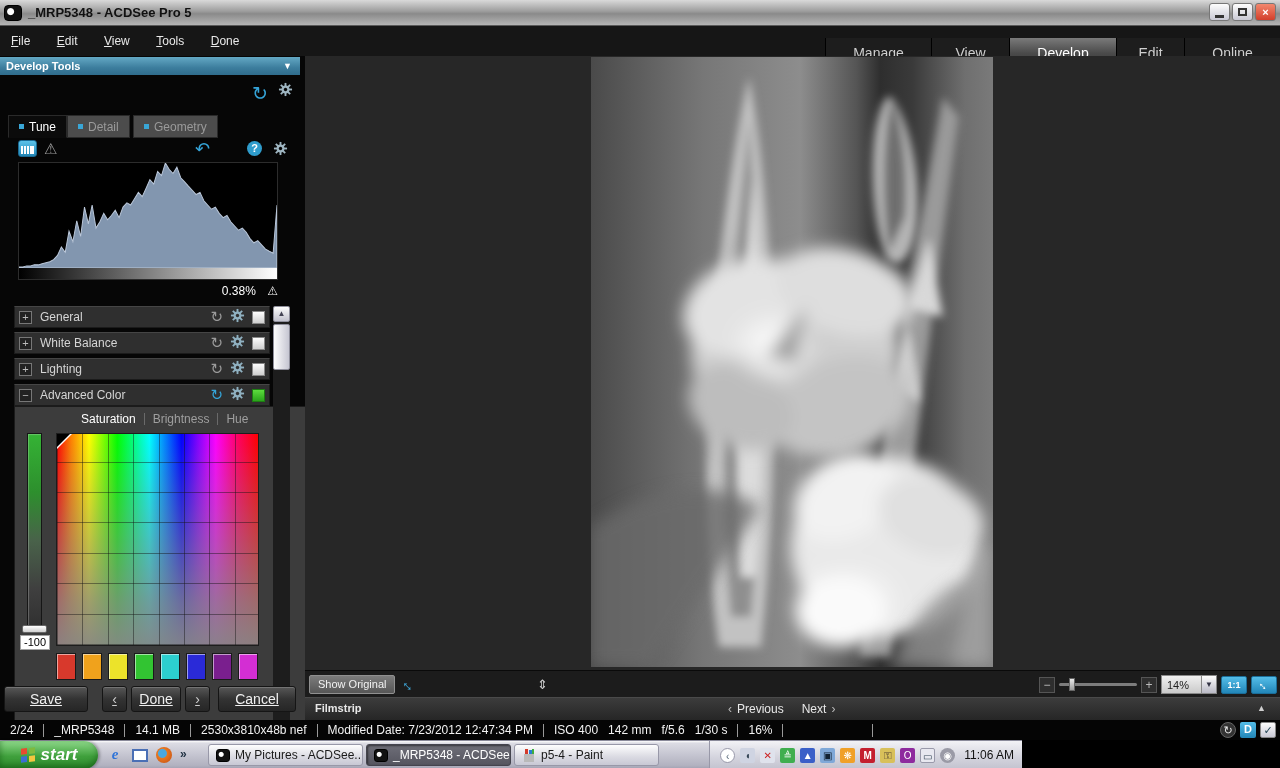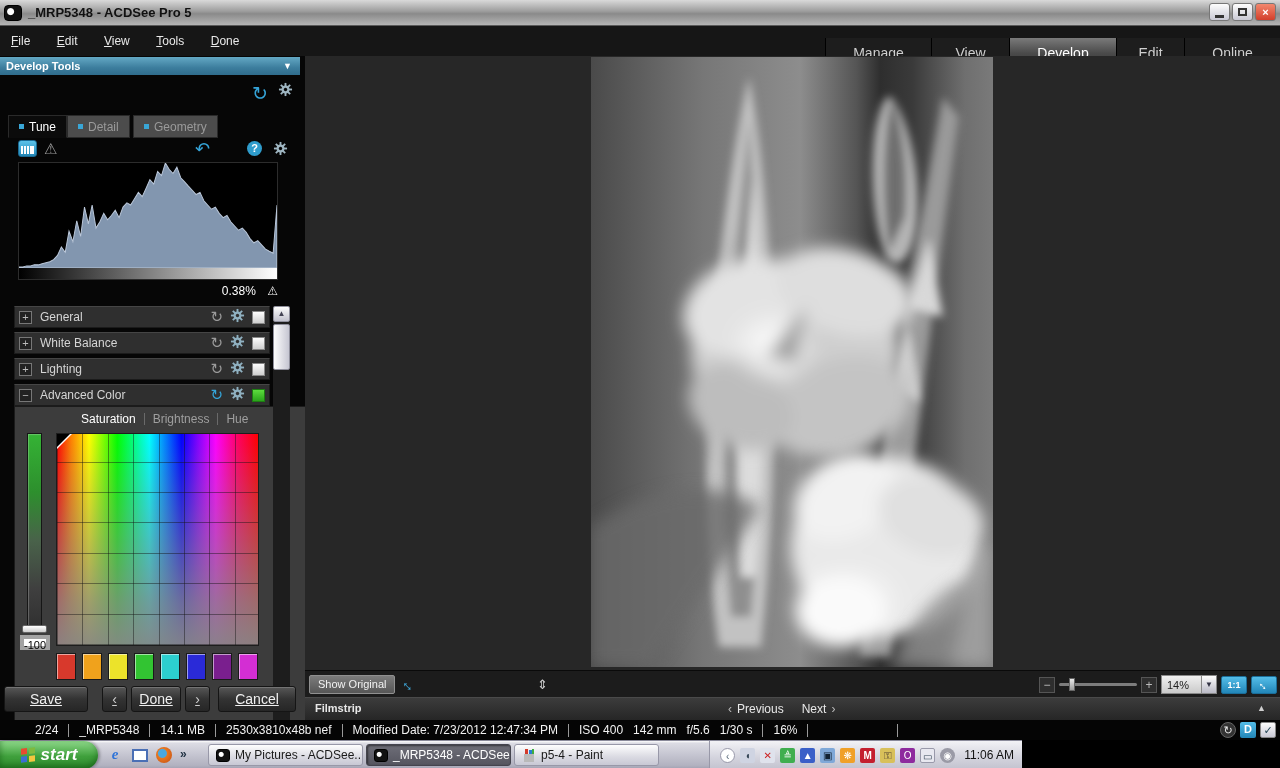--- a/index.html
+++ b/index.html
@@ -82,21 +82,21 @@
     font-size:12px; color:#9f9f9f; }
   #ac-tabs .actab { padding:2px 8px; }
   #ac-tabs .actab.active { color:#fff; }
   #ac-tabs .sep { width:1px; height:12px; background:#6a6a6a; }
 
   #sat-slider { position:absolute; left:12px; top:26px; width:15px; height:196px;
     border:1px solid #161616; background:linear-gradient(#35b335,#2d8f2d 30%,#49624a 55%,#3f3f3f 80%,#303030); box-shadow:inset 1px 1px 1px rgba(255,255,255,.25); }
   #sat-handle { position:absolute; left:7px; top:218px; width:25px; height:8px;
     background:linear-gradient(#fff,#cfcfcf); border:1px solid #666; border-radius:2px; }
   #sat-value { position:absolute; left:5px; top:228px; width:30px; height:15px; background:#fff;
-    border:4px solid #a3a3a3; color:#000; font-size:11px; text-align:center; line-height:13px; }
+    border:1px solid #a3a3a3; color:#000; font-size:11px; text-align:center; line-height:13px; }
 
   #color-grid { position:absolute; left:41px; top:26px; width:203px; height:213px;
     border:1px solid #1d1d1d;
     background:
       repeating-linear-gradient(90deg, rgba(20,20,20,.45) 0 1px, transparent 1px 25.4px),
       repeating-linear-gradient(0deg, rgba(20,20,20,.45) 0 1px, transparent 1px 30.4px),
       linear-gradient(rgba(134,134,134,0) 0%, rgba(134,134,134,.45) 45%, rgba(134,134,134,.8) 80%, rgba(134,134,134,.95) 100%),
       linear-gradient(90deg,#f00 0%,#ff8000 7%,#ffff00 16%,#80ff00 23%,#00ff00 30%,#00ff80 38%,#00ffff 46%,#0080ff 54%,#0000ff 62%,#8000ff 70%,#ff00ff 79%,#ff0060 90%,#ff0000 100%); }
   .notch-w { position:absolute; left:0; top:0; border-top:15px solid #fff;
     border-right:15px solid transparent; }
@@ -156,21 +156,21 @@
     background:linear-gradient(#3c3c3c,#262626); border-top:1px solid #4a4a4a;
     color:#e8e8e8; font-size:12px; }
   #filmstrip-bar .title { position:absolute; left:10px; top:4px; font-weight:bold; font-size:11px; }
   #fs-nav { position:absolute; left:423px; top:4px; display:flex; gap:18px; }
   #fs-nav .navitem { display:flex; gap:5px; color:#e8e8e8; }
   #fs-nav .arr { color:#bbb; }
   #fs-collapse { position:absolute; right:14px; top:5px; color:#cfcfcf; font-size:9px; }
 
   
   #statusbar { left:0; top:720px; width:1280px; height:20px; background:#050505;
-    color:#f2f2f2; font-size:12px; display:flex; align-items:center;padding-left:25px; }
+    color:#f2f2f2; font-size:12px; display:flex; align-items:center; }
   .seg { padding:0 10px; border-right:1px solid #9a9a9a; height:13px; line-height:13px;
     white-space:pre; }
   .seg.blank { width:90px; }
   #status-icons { position:absolute; right:4px; top:2px; display:flex; gap:4px; }
   .sico { width:16px; height:16px; font-size:11px; text-align:center; line-height:15px;
     border-radius:2px; }
   .sico.sync { color:#eee; border:1px solid #666; border-radius:50%; background:#333; }
   .sico.dbadge { background:linear-gradient(#54bde8,#2286b8); color:#fff; font-weight:bold; }
   .sico.chk { background:linear-gradient(#fdfdfd,#c9c9d5); border:1px solid #888; color:#245; }
 

